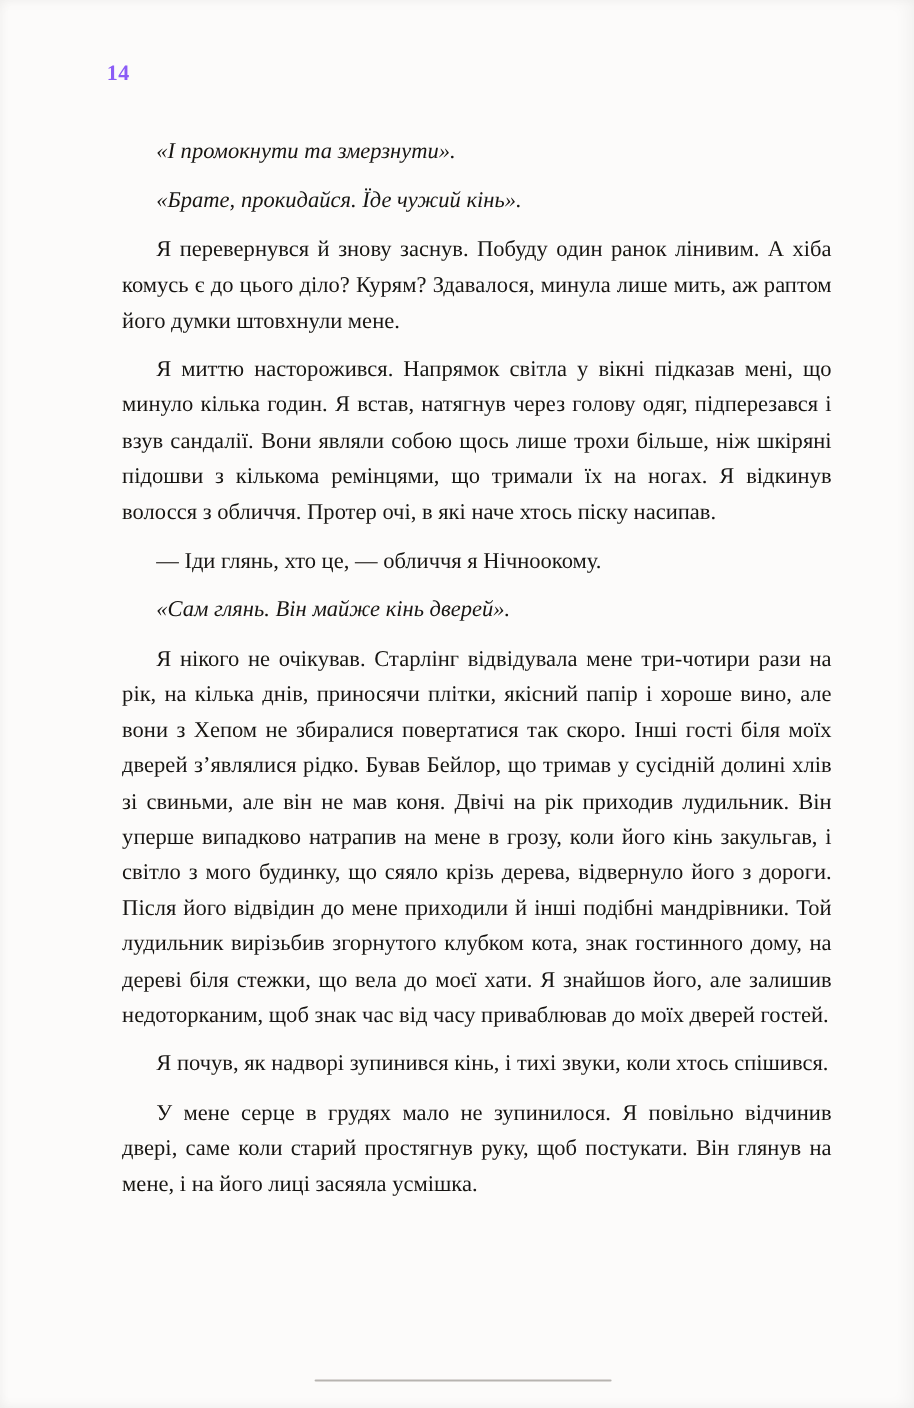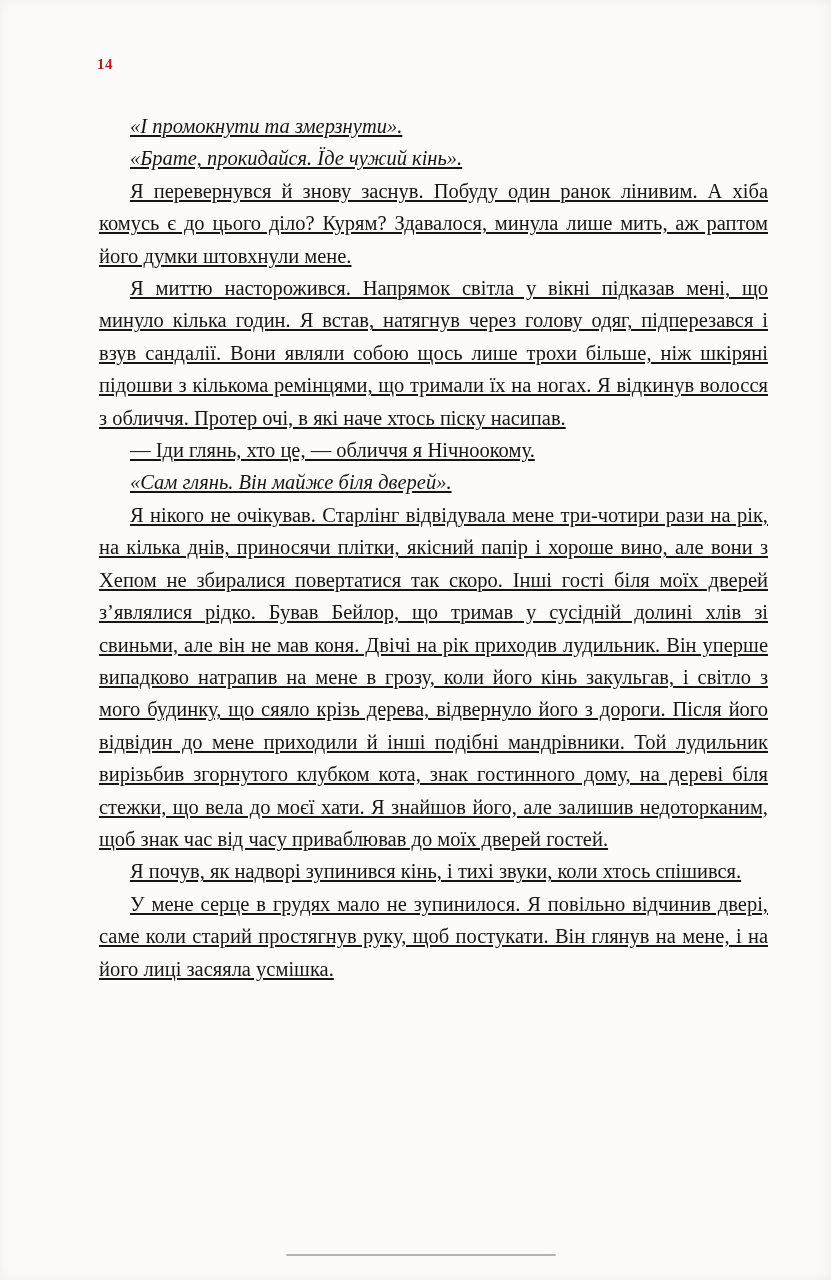--- a/index.html
+++ b/index.html
@@ -18,40 +18,39 @@
     height: 1280px;
     background: #fcfbfa;
     box-sizing: border-box;
     overflow: hidden;
     box-shadow: inset -6px 0 14px rgba(0,0,0,0.04), inset 3px 0 8px rgba(0,0,0,0.03);
   }
   .page-number {
     position: absolute;
     left: 97px;
     top: 56px;
-    font-size: 15px;
+    font-size: 20px;
     font-weight: 600;
     letter-spacing: 0.5px;
-    color: #b91c1c;
+    color: #8b5cf6;
   }
   .text-block {
     position: absolute;
     left: 99px;
     top: 110px;
     width: 669px;
     font-size: 20.5px;
     line-height: 32.4px;
     color: #171512;
     text-align: justify;
   }
   .text-block p {
-    margin: 0;
+    margin: 12px;
     padding: 0;
     text-indent: 31px;
-    text-decoration: underline;
   }
   .seg-italic {
     font-style: italic;
   }
   .bottom-artifact {
     position: absolute;
     left: 286px;
     top: 1254px;
     width: 270px;
     height: 2px;
@@ -64,20 +63,20 @@
 
 <div class="page">
   <div class="page-number">14</div>
 
   <div class="text-block">
       <p><span class="seg-italic">«І промокнути та змерзнути».</span></p>
       <p><span class="seg-italic">«Брате, прокидайся. Їде чужий кінь».</span></p>
       <p><span>Я перевернувся й знову заснув. Побуду один ранок лінивим. А хіба комусь є до цього діло? Курям? Здавалося, минула лише мить, аж раптом його думки штовхнули мене.</span></p>
       <p><span>Я миттю насторожився. Напрямок світла у вікні підказав мені, що минуло кілька годин. Я встав, натягнув через голову одяг, підперезався і взув сандалії. Вони являли собою щось лише трохи більше, ніж шкіряні підошви з кількома ремінцями, що тримали їх на ногах. Я відкинув волосся з обличчя. Протер очі, в які наче хтось піску насипав.</span></p>
       <p><span>— Іди глянь, хто це, — обличчя я Нічноокому.</span></p>
-      <p><span class="seg-italic">«Сам глянь. Він майже біля дверей».</span></p>
+      <p><span class="seg-italic">«Сам глянь. Він майже кінь дверей».</span></p>
       <p><span>Я нікого не очікував. Старлінг відвідувала мене три-чотири рази на рік, на кілька днів, приносячи плітки, якісний папір і хороше вино, але вони з Хепом не збиралися повертатися так скоро. Інші гості біля моїх дверей з’являлися рідко. Бував Бейлор, що тримав у сусідній долині хлів зі свиньми, але він не мав коня. Двічі на рік приходив лудильник. Він уперше випадково натрапив на мене в грозу, коли його кінь закульгав, і світло з мого будинку, що сяяло крізь дерева, відвернуло його з дороги. Після його відвідин до мене приходили й інші подібні мандрівники. Той лудильник вирізьбив згорнутого клубком кота, знак гостинного дому, на дереві біля стежки, що вела до моєї хати. Я знайшов його, але залишив недоторканим, щоб знак час від часу приваблював до моїх дверей гостей.</span></p>
       <p><span>Я почув, як надворі зупинився кінь, і тихі звуки, коли хтось спішився.</span></p>
       <p><span>У мене серце в грудях мало не зупинилося. Я повільно відчинив двері, саме коли старий простягнув руку, щоб постукати. Він глянув на мене, і на його лиці засяяла усмішка.</span></p>
     </div>
 
   <div class="bottom-artifact"></div>
 </div>
 
 </body></html>

